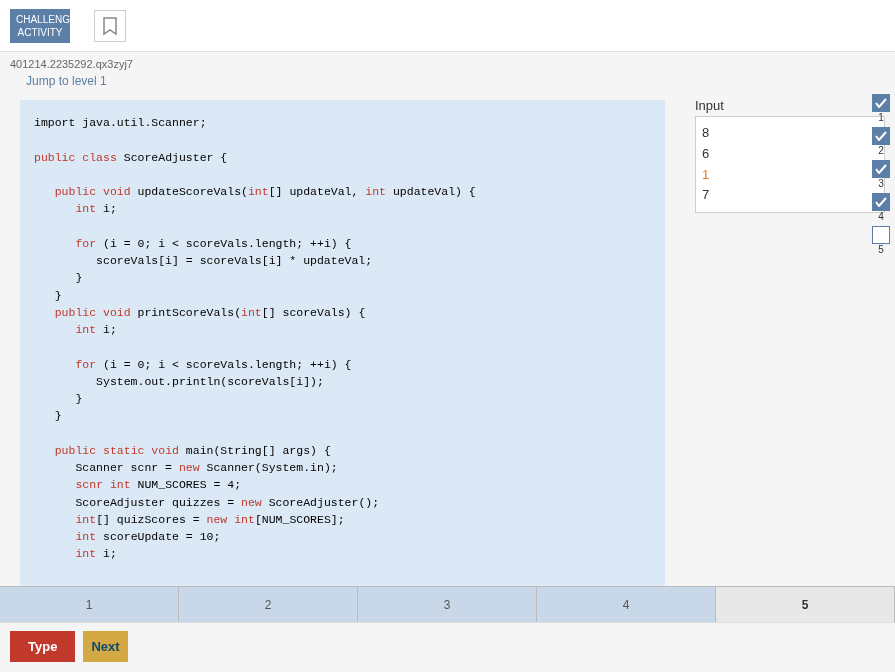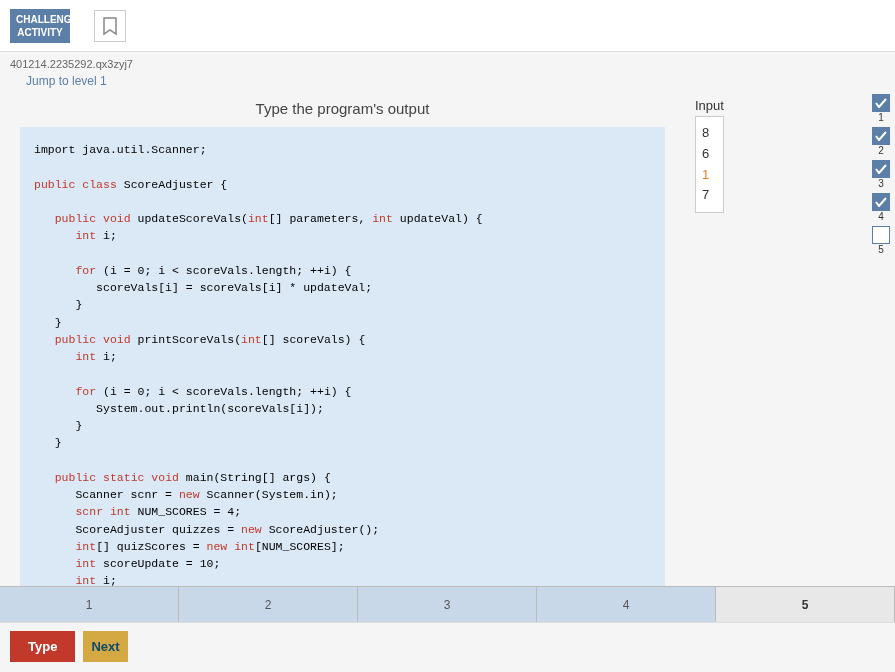--- a/index.html
+++ b/index.html
@@ -11,21 +11,21 @@
       align-items: center;
       background: #fff;
       border-bottom: 1px solid #ddd;
       height: 52px;
       padding: 0 10px;
     }
     .header-badge {
       background: #5b7fa6;
       color: #fff;
       font-size: 10px;
-      font-weight: bold;
+      font-weight: normal;
       padding: 4px 6px;
       line-height: 1.3;
       text-align: center;
       margin-right: 24px;
       width: 60px;
     }
     .header-title {
       font-size: 15px;
       color: #333;
       flex: 1;
@@ -84,20 +84,21 @@
       min-height: 390px;
     }
     .code-keyword { color: #c0392b; font-weight: normal; }
     .code-normal { color: #000; }
 
     
     .right-panel {
       width: 210px;
       padding: 8px 10px;
       display: flex;
+      flex-direction: column;
       gap: 8px;
     }
     .input-label, .output-label {
       font-size: 13px;
       color: #333;
       margin-bottom: 3px;
     }
     .input-box {
       background: #fff;
       border: 1px solid #ccc;
@@ -236,26 +237,25 @@
 </div>
 
 <div class="subheader">
   <span>401214.2235292.qx3zyj7</span>
 </div>
 <div class="jump-link">Jump to level 1</div>
 
 <div class="main">
 
   <div class="code-section">
-    <div class="section-title">Type the program's output</div>
     <div class="code-block"><span class="code-normal">import java.util.Scanner;
 
 </span><span class="code-keyword">public class</span><span class="code-normal"> ScoreAdjuster {
 
-   </span><span class="code-keyword">public void</span><span class="code-normal"> updateScoreVals(</span><span class="code-keyword">int</span><span class="code-normal">[] parameters, </span><span class="code-keyword">int</span><span class="code-normal"> updateVal) {
+   </span><span class="code-keyword">public void</span><span class="code-normal"> updateScoreVals(</span><span class="code-keyword">int</span><span class="code-normal">[] updateVal, </span><span class="code-keyword">int</span><span class="code-normal"> updateVal) {
       </span><span class="code-keyword">int</span><span class="code-normal"> i;
 
       </span><span class="code-keyword">for</span><span class="code-normal"> (i = 0; i &lt; scoreVals.length; ++i) {
          scoreVals[i] = scoreVals[i] * updateVal;
       }
    }
    </span><span class="code-keyword">public void</span><span class="code-normal"> printScoreVals(</span><span class="code-keyword">int</span><span class="code-normal">[] scoreVals) {
       </span><span class="code-keyword">int</span><span class="code-normal"> i;
 
       </span><span class="code-keyword">for</span><span class="code-normal"> (i = 0; i &lt; scoreVals.length; ++i) {

